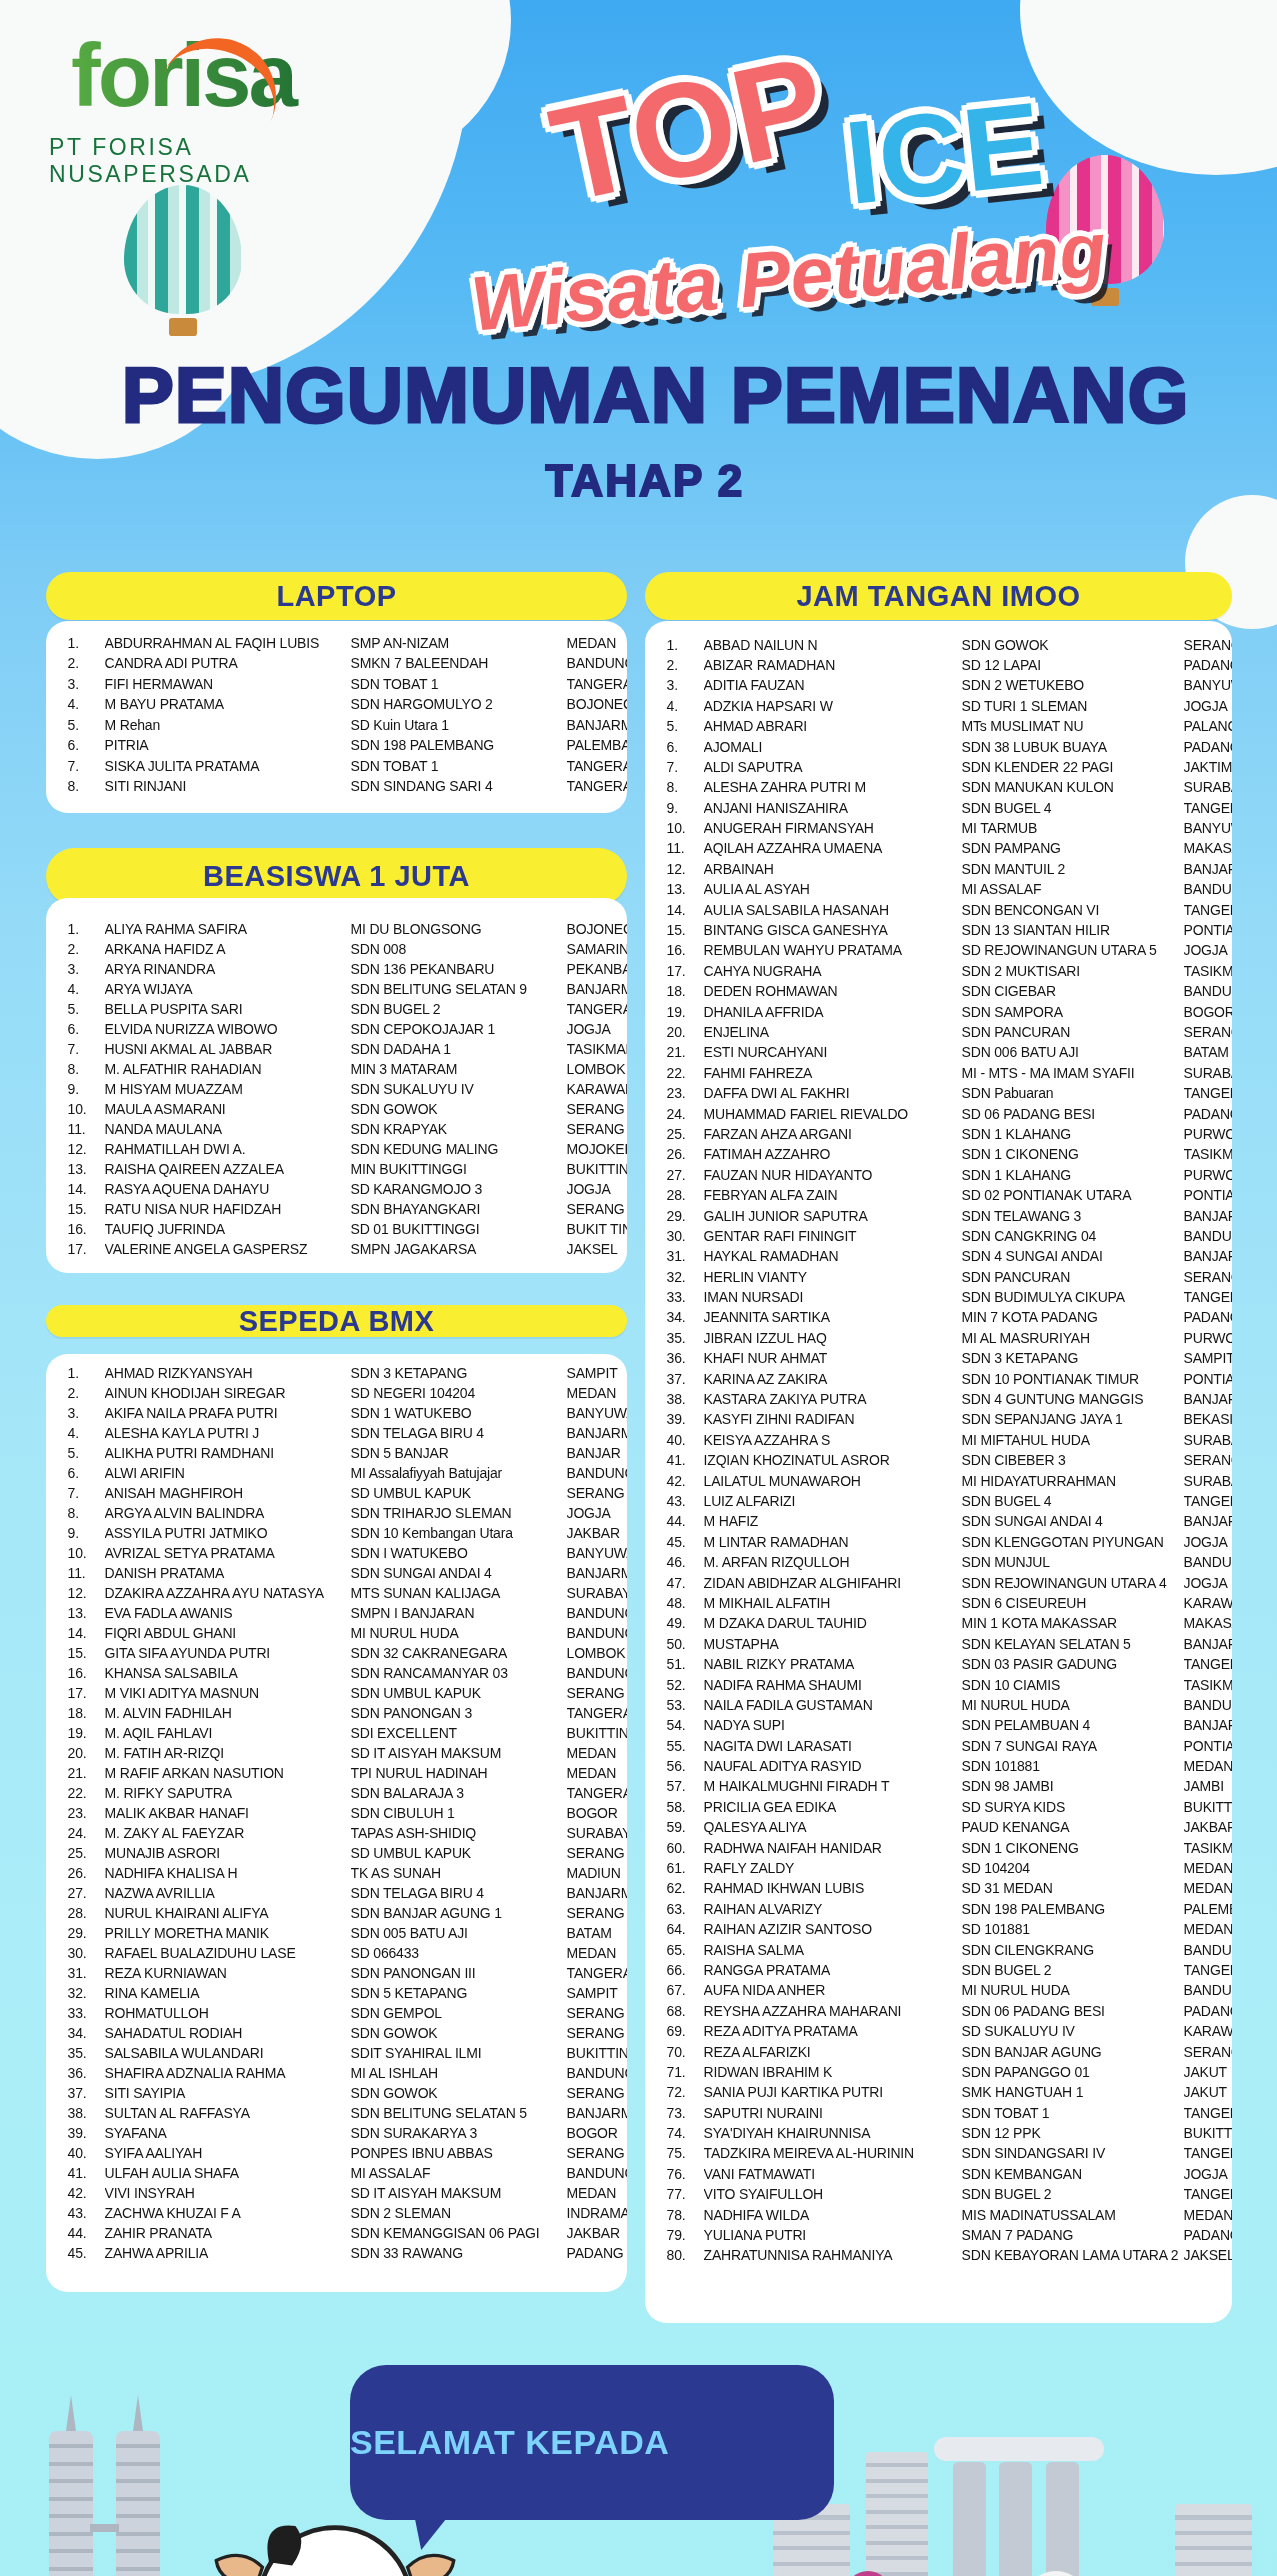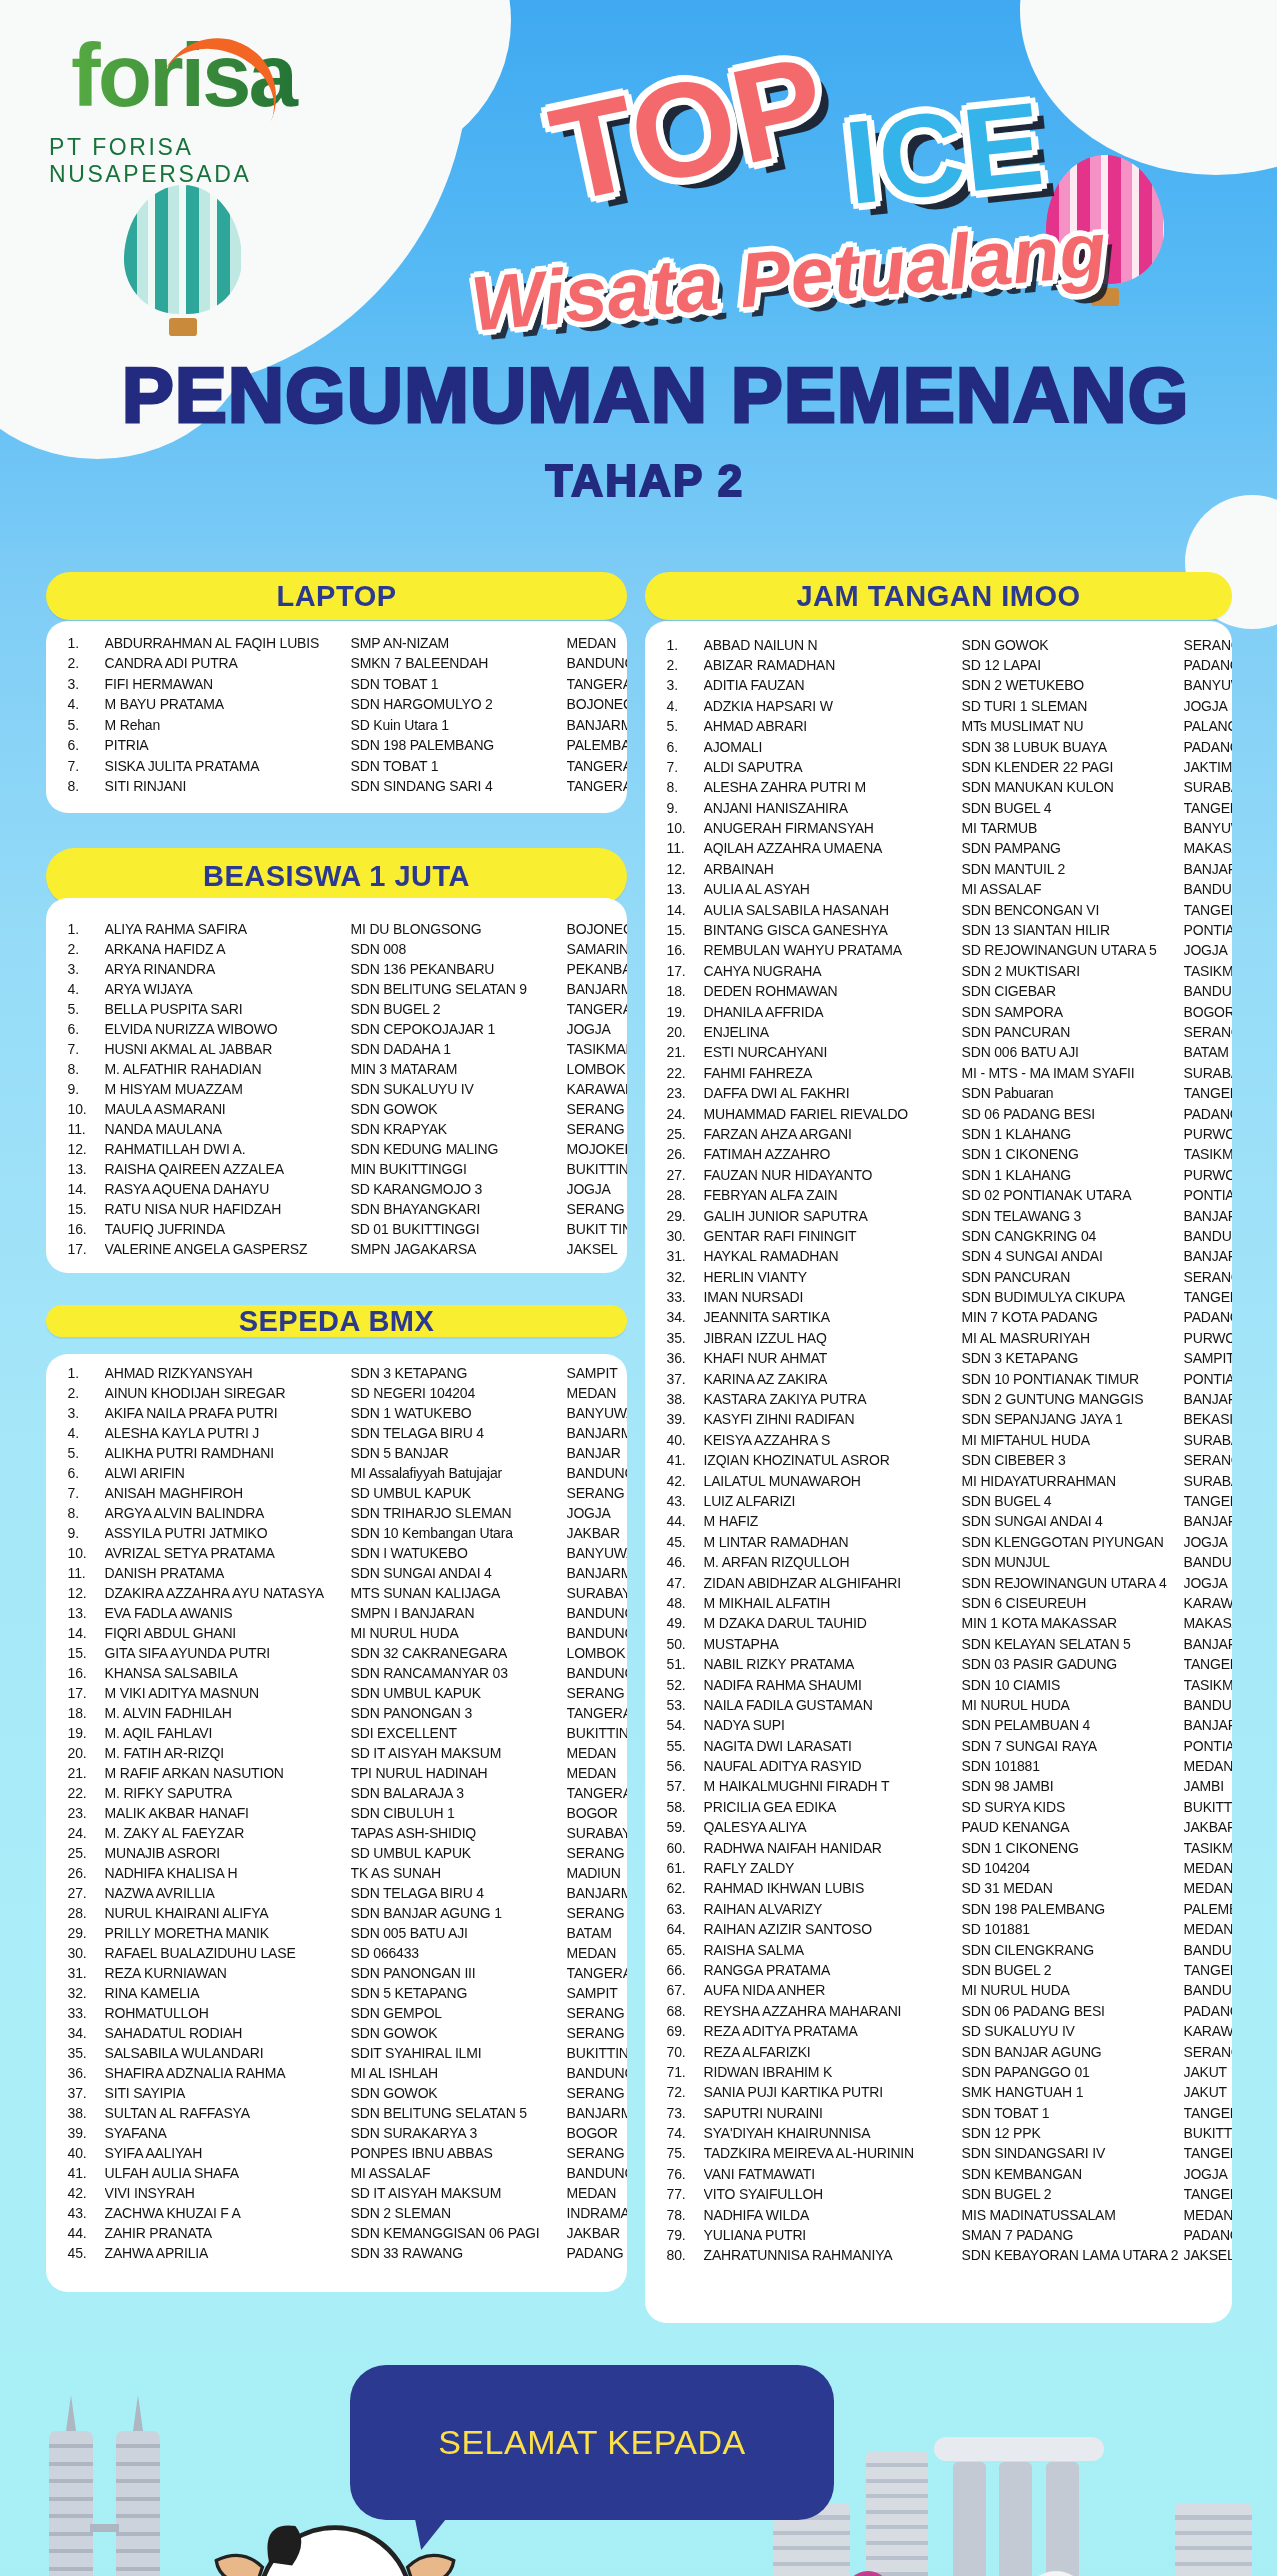--- a/index.html
+++ b/index.html
@@ -68,21 +68,21 @@
   #sec-bmx .pill{left:46px; top:1305px;width:581px;height:32px;}
   #sec-bmx .panel{left:46px; top:1354px;width:581px;height:938px;padding-top:9.3px;}
   #sec-bmx .row{height:20px;}
   #sec-imoo .pill{left:645px;top:572px;width:587px;height:48px;}
   #sec-imoo .panel{left:645px;top:621px;width:587px;height:1702px;padding-top:13.4px;}
   #sec-imoo .row{height:20.4px;}
   #sec-imoo .row .c-name{width:258px;}
   #sec-imoo .row .c-school{width:222px;}
   
   .bubble{position:absolute;left:350px;top:2365px;width:484px;height:155px;background:#2B3990;border-radius:36px;
-    display:flex;flex-direction:column;align-items:center;justify-content:center;color:#fde047;font-weight:400;
+    display:flex;flex-direction:column;align-items:flex-start;justify-content:center;color:#7dd3fc;font-weight:700;
     font-size:34px;line-height:1.3;text-align:center;letter-spacing:0.5px;}
   .bubble:after{content:"";position:absolute;left:62px;bottom:-30px;width:46px;height:46px;background:#2B3990;
     clip-path:polygon(0 0,100% 0,20% 100%);}
   
   .scene{position:absolute;left:0;top:2282px;width:1278px;height:685px;overflow:hidden;}
   .tower{position:absolute;background:repeating-linear-gradient(180deg,#CDD3DC 0 13.4px,#AEB6C2 13.4px 17.5px);}
   .tower:before{content:"";position:absolute;left:50%;top:-36px;transform:translateX(-50%);
     border-left:5.2px solid transparent;border-right:5.2px solid transparent;border-bottom:36px solid #AEB6C2;}
   #petronas-1{left:49px;top:149px;width:44px;height:289px;border-radius:7.2px 7.2px 0 0;}
   #petronas-2{left:116px;top:149px;width:44px;height:289px;border-radius:7.2px 7.2px 0 0;}
@@ -791,21 +791,21 @@
       </div>
       <div class="row">
         <div class="c-num">37.</div>
         <div class="c-name">KARINA AZ ZAKIRA</div>
         <div class="c-school">SDN 10 PONTIANAK TIMUR</div>
         <div class="c-city">PONTIANAK</div>
       </div>
       <div class="row">
         <div class="c-num">38.</div>
         <div class="c-name">KASTARA ZAKIYA PUTRA</div>
-        <div class="c-school">SDN 2 GUNTUNG MANGGIS</div>
+        <div class="c-school">SDN 4 GUNTUNG MANGGIS</div>
         <div class="c-city">BANJARMASIN</div>
       </div>
       <div class="row">
         <div class="c-num">39.</div>
         <div class="c-name">KASYFI ZIHNI RADIFAN</div>
         <div class="c-school">SDN SEPANJANG JAYA 1</div>
         <div class="c-city">BEKASI</div>
       </div>
       <div class="row">
         <div class="c-num">40.</div>

